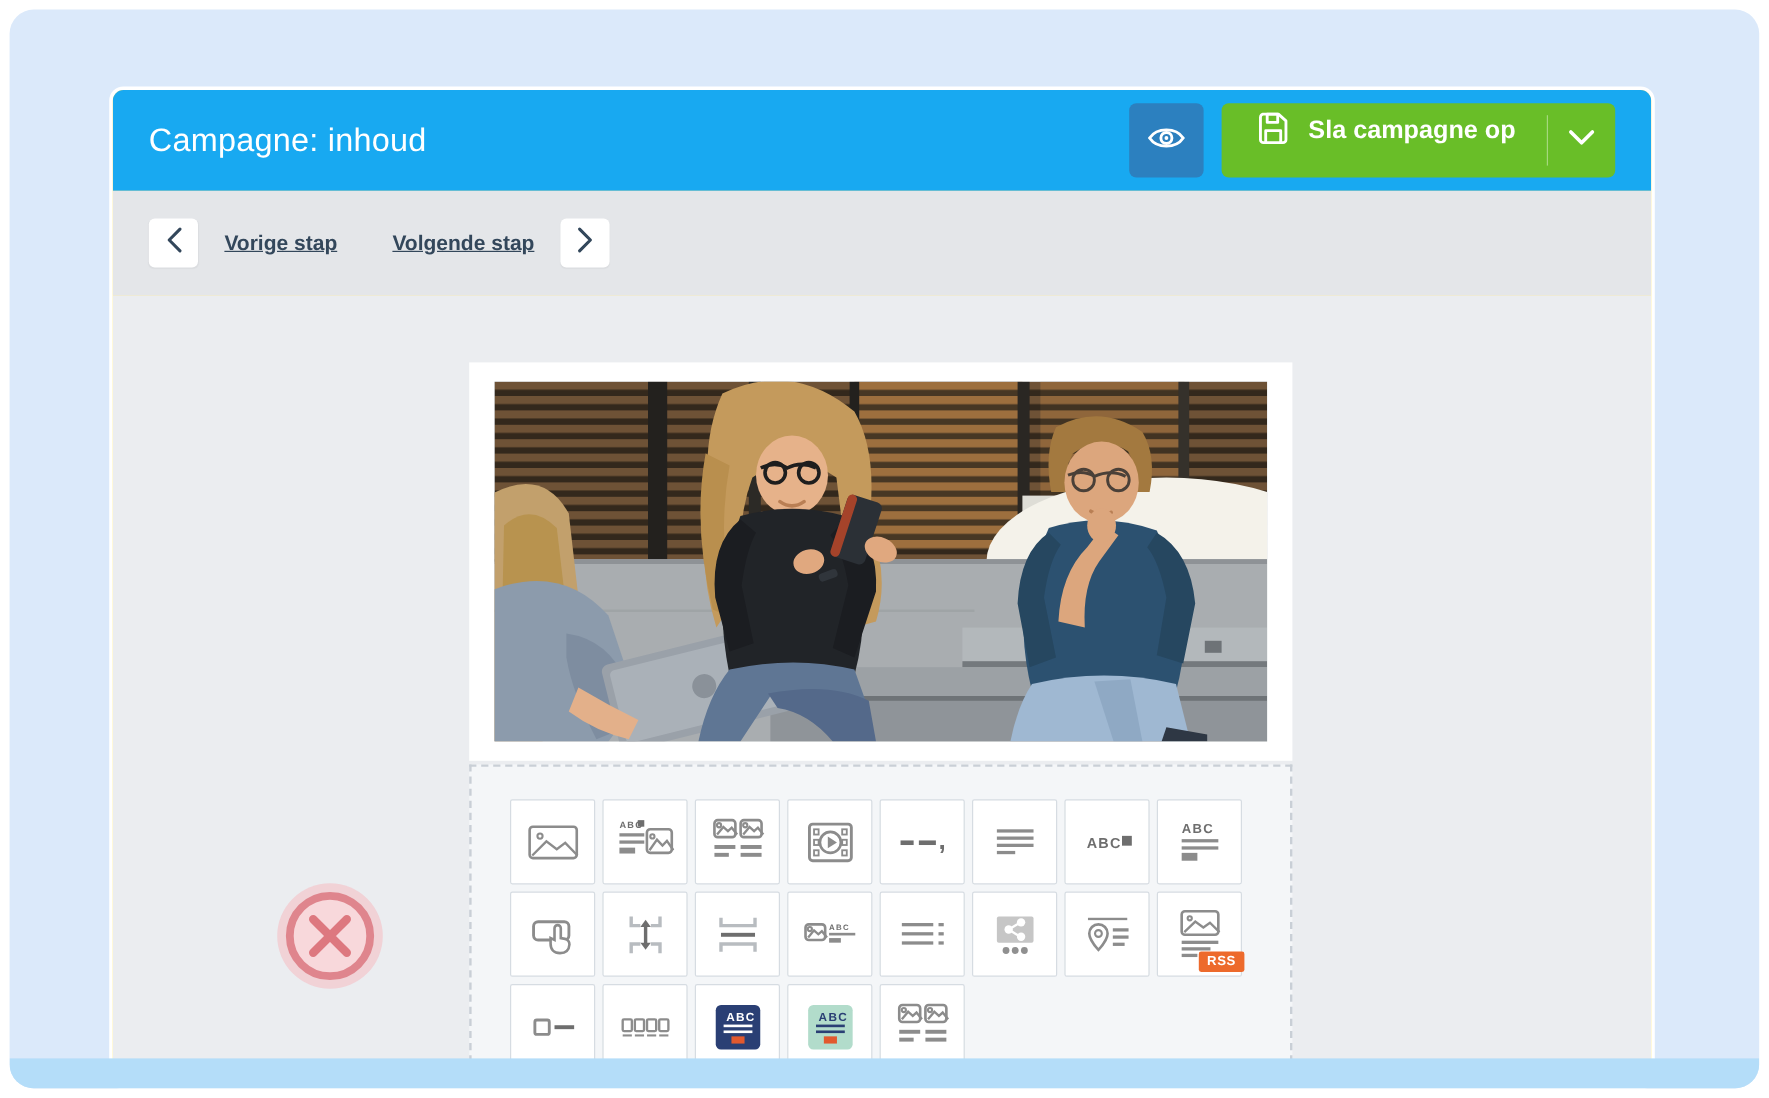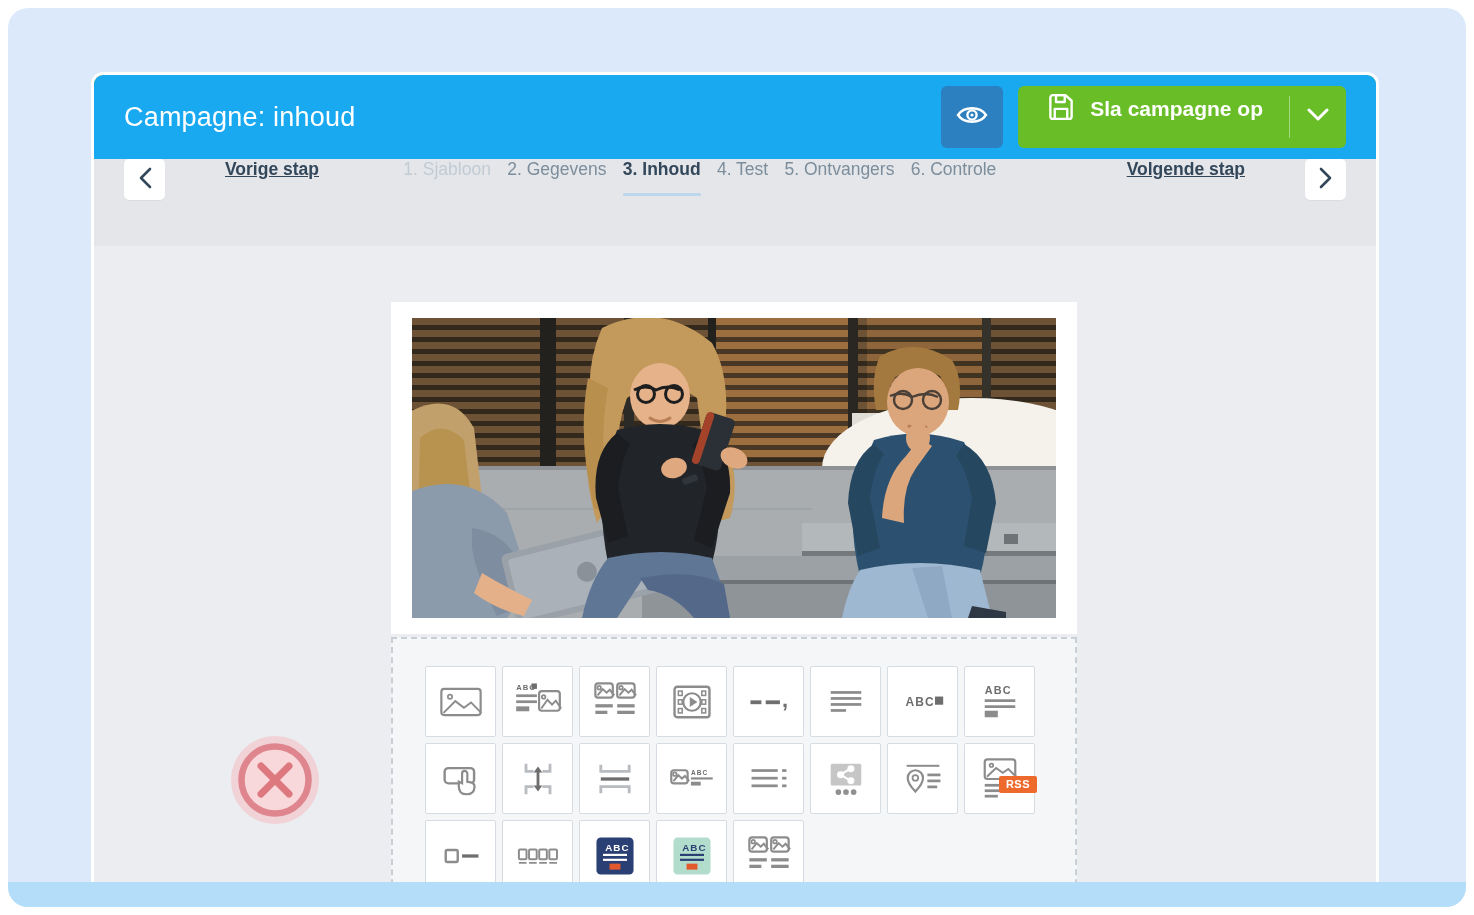--- a/index.html
+++ b/index.html
@@ -16,21 +16,21 @@
   .app-title{color:#ffffff;font-size:27px;font-weight:400;letter-spacing:.2px;}
   .header-spacer{flex:1;}
   .eye-btn{width:62px;height:62px;border-radius:6px;background:#2C80BF;display:flex;align-items:center;justify-content:center;cursor:pointer;margin-right:15px;}
   .save-btn{height:62px;border-radius:6px;background:#69BE28;display:flex;align-items:stretch;cursor:pointer;overflow:hidden;}
   .save-main{display:flex;align-items:center;gap:14px;padding:0 26px 16px 28px;}
   .save-label{color:#ffffff;font-size:21px;font-weight:700;}
   .save-divider{width:1px;background:rgba(255,255,255,.4);margin:10px 0;}
   .save-caret{width:56px;display:flex;align-items:center;justify-content:center;}
 
   
-  .step-nav{height:87px;flex:0 0 87px;background:#E4E6E9;display:flex;align-items:flex-start;padding:0 30px;gap:38px;}
+  .step-nav{height:87px;flex:0 0 87px;background:#E4E6E9;display:flex;align-items:center;padding:0 30px;}
   .nav-sq-btn{width:41px;height:41px;border-radius:5px;background:#ffffff;display:flex;align-items:center;justify-content:center;cursor:pointer;box-shadow:0 1px 1px rgba(0,0,0,.04);}
   .nav-link{font-size:17.5px;font-weight:700;color:#33475B;text-decoration:underline;cursor:pointer;white-space:nowrap;margin-left:46px;}
   .prev-link{margin-left:22px;}
   .next-link{margin-right:22px;}
   .steps{flex:1;display:flex;justify-content:space-evenly;align-items:center;padding:0 30px;}
   .step{font-size:17.5px;color:#7C8D9C;white-space:nowrap;cursor:pointer;position:relative;}
   .step.disabled{color:#C2CBD4;cursor:default;}
   .step.active{color:#33475B;font-weight:700;}
   .step.active::after{content:"";position:absolute;left:0;right:0;bottom:-16px;height:3px;background:#BCD7EB;border-radius:2px;}
 
@@ -39,21 +39,21 @@
   .canvas-card{position:absolute;left:297px;top:56px;width:686px;height:332px;background:#ffffff;cursor:pointer;}
   .photo{position:absolute;left:21px;top:16px;width:644px;height:300px;overflow:hidden;background:#C2C5C7;}
   .photo svg{display:block;}
 
   .blocks-panel{position:absolute;left:297px;top:391px;width:686px;height:430px;background:#F4F6F8;
                border:2px dashed #C9CFD6;box-sizing:border-box;}
   .tiles{position:absolute;left:32px;top:27px;width:614px;display:flex;flex-wrap:wrap;gap:6px;}
   .tile{width:71px;height:71px;box-sizing:border-box;background:#ffffff;border:1px solid #D6DCE2;border-radius:2px;
         display:flex;align-items:center;justify-content:center;cursor:pointer;position:relative;}
   .tile svg{display:block;}
-  .tile-badge{position:absolute;right:-3px;bottom:20px;background:#ED6A2C;color:#fff;font-size:11px;font-weight:700;
+  .tile-badge{position:absolute;right:-3px;bottom:3px;background:#ED6A2C;color:#fff;font-size:11px;font-weight:700;
               padding:2px 7px 3px;border-radius:2px;letter-spacing:.5px;}
 
   .click-marker{position:absolute;left:136px;top:489px;width:90px;height:90px;pointer-events:none;}
 </style>
 </head>
 <body>
 
 <div class="stage">
   <div class="frame">
 
@@ -97,28 +97,20 @@
 
       <div class="step-nav">
         <div class="nav-sq-btn">
           <span>
             <svg width="14" height="22" viewBox="0 0 14 22" fill="none" stroke="#33475B" stroke-width="2.6" stroke-linecap="round" stroke-linejoin="round">
                 <path d="M12 2 L3 11 L12 20"></path>
               </svg>
           </span>
         </div>
         <div class="nav-link prev-link">Vorige stap</div>
-        <div class="steps">
-            <div class="step disabled">1. Sjabloon</div>
-            <div class="step ">2. Gegevens</div>
-            <div class="step active">3. Inhoud</div>
-            <div class="step ">4. Test</div>
-            <div class="step ">5. Ontvangers</div>
-            <div class="step ">6. Controle</div>
-          </div>
         <div class="nav-link next-link">Volgende stap</div>
         <div class="nav-sq-btn">
           <span>
             <svg width="14" height="22" viewBox="0 0 14 22" fill="none" stroke="#33475B" stroke-width="2.6" stroke-linecap="round" stroke-linejoin="round">
                 <path d="M2 2 L11 11 L2 20"></path>
               </svg>
           </span>
         </div>
       </div>
 

